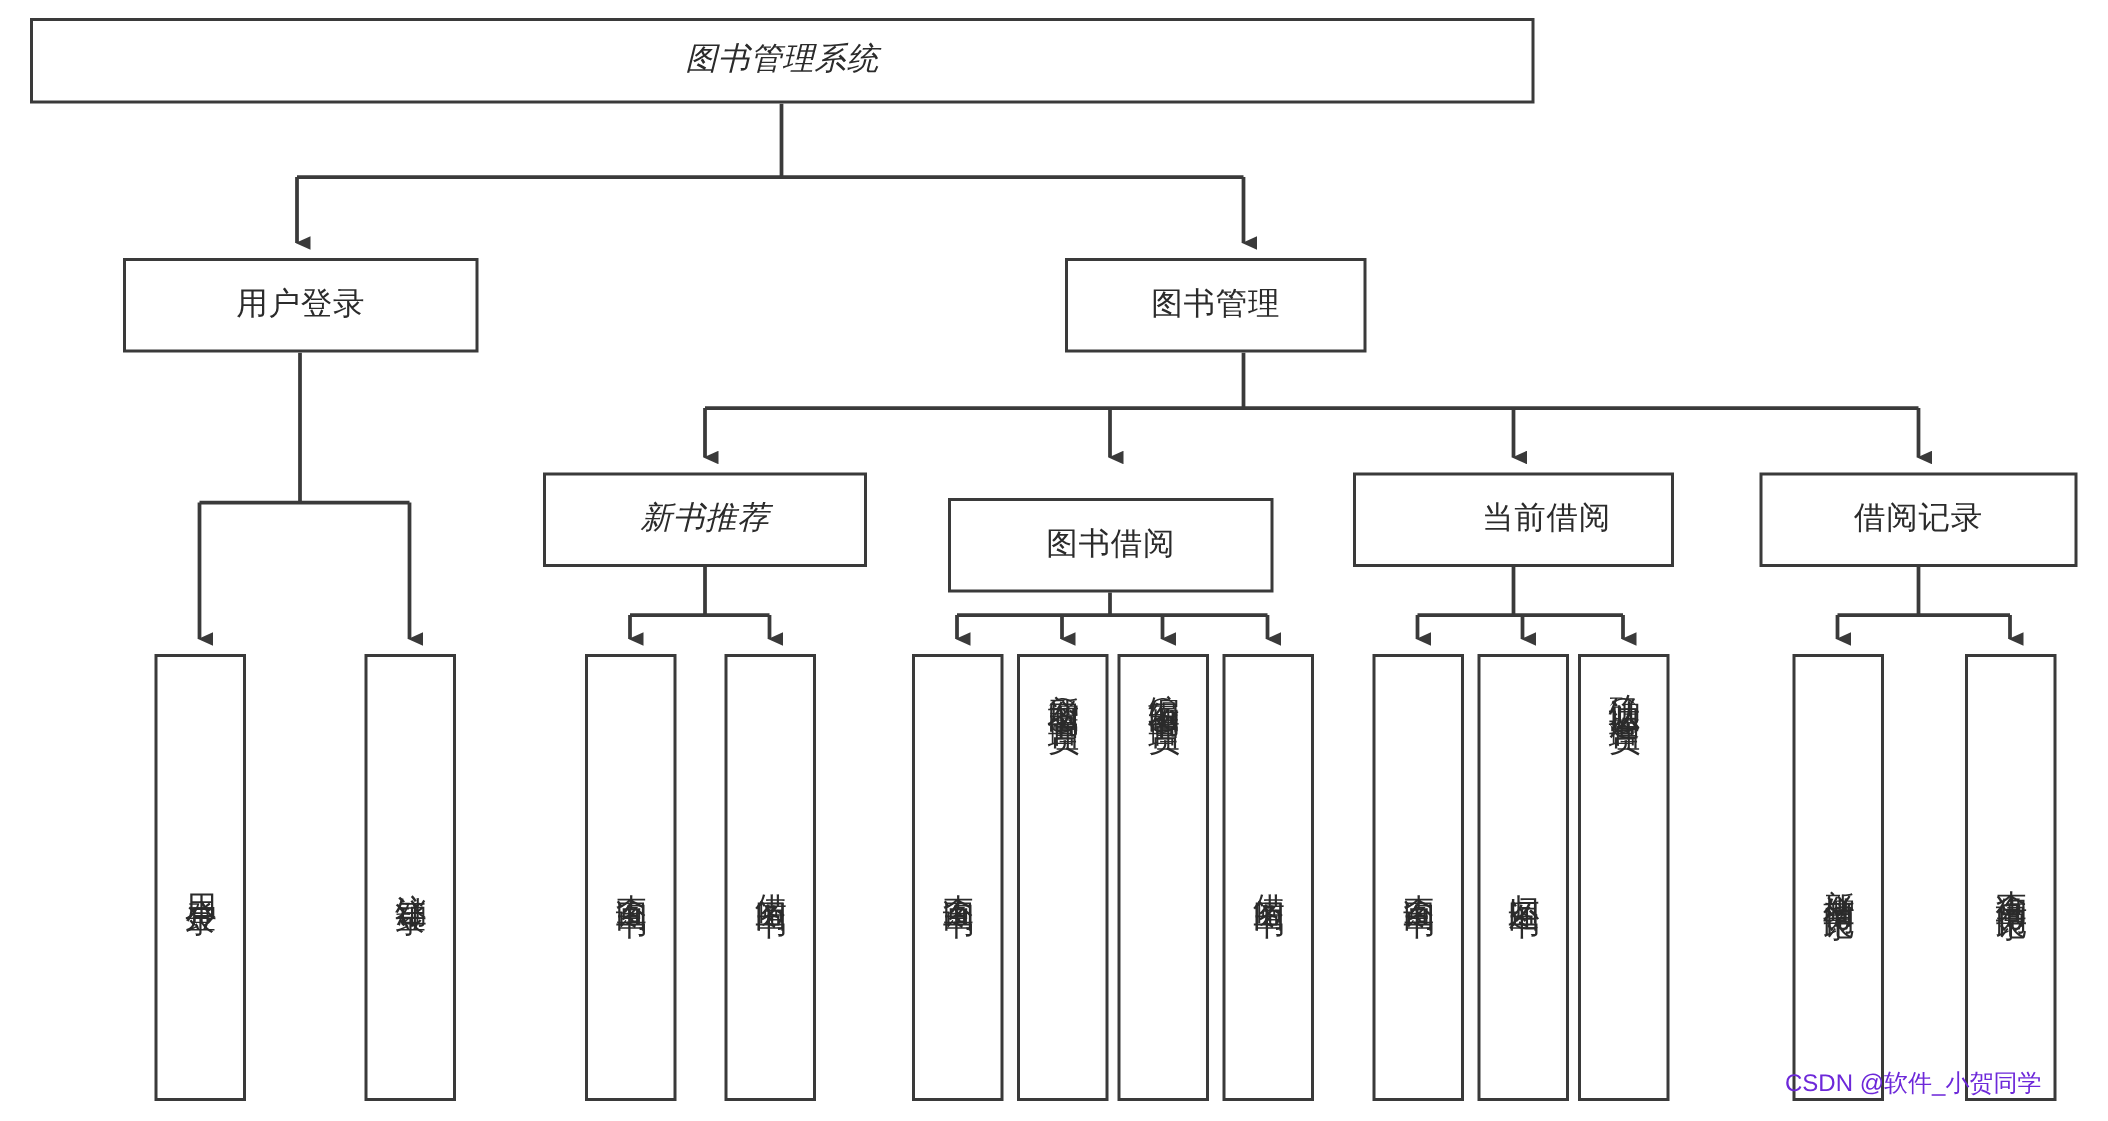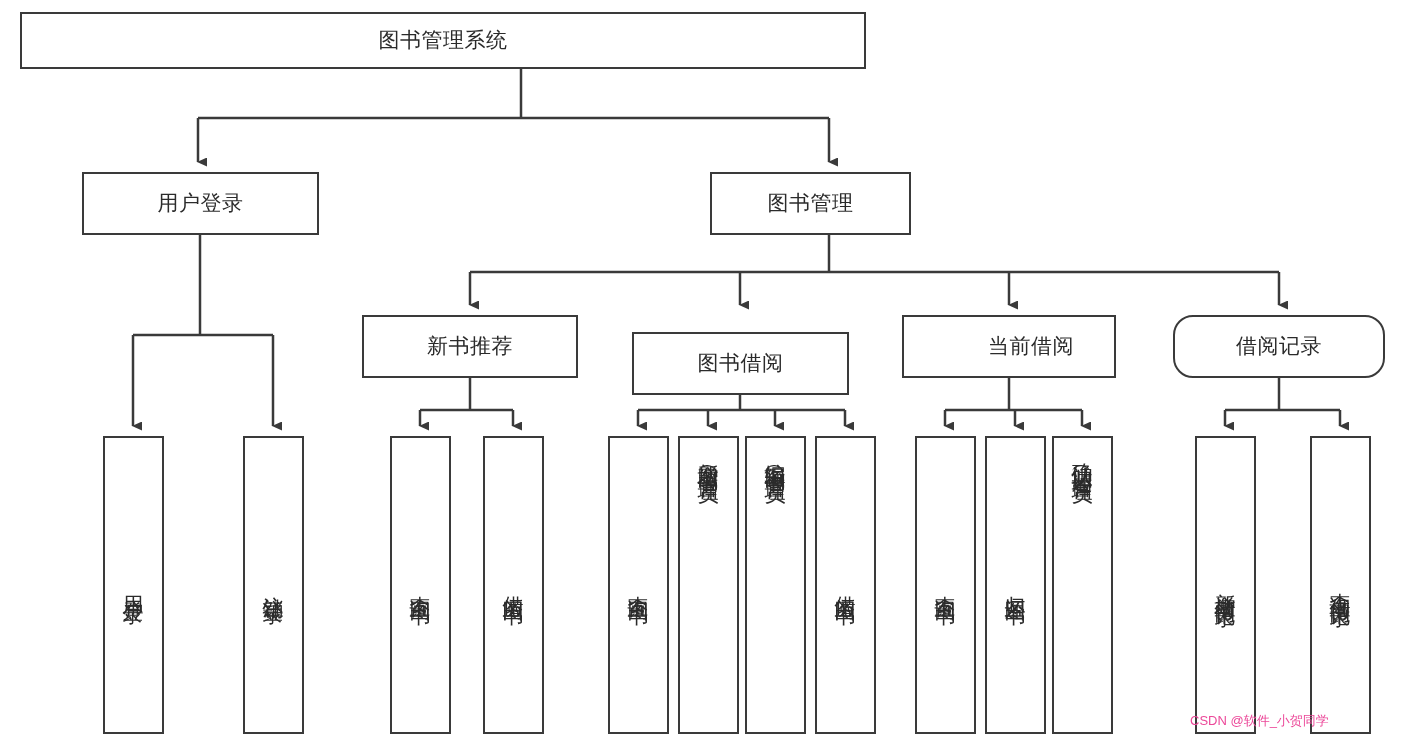--- a/index.html
+++ b/index.html
@@ -55,22 +55,22 @@
     line-height: 1;
   }
   .node-box.vertical.centered {
     align-items: center;
     padding-top: 0;
   }
   .watermark {
     position: absolute;
     left: 1190px;
     top: 712px;
-    font-size: 13px;
-    color: #ec4899;
+    font-size: 16px;
+    color: #6d28d9;
     white-space: nowrap;
     z-index: 9;
   }
 </style>
 </head>
 <body>
 
 <div id="diagram-root">
 
   <svg class="layer" viewBox="0 0 1405 747">
@@ -116,41 +116,41 @@
       <path d="M1015,410 L1015,426" marker-end="url(#arrowhead)"></path>
       <path d="M1082,410 L1082,426" marker-end="url(#arrowhead)"></path>
 
       <path d="M1279,378 L1279,410"></path>
       <path d="M1225,410 L1340,410"></path>
       <path d="M1225,410 L1225,426" marker-end="url(#arrowhead)"></path>
       <path d="M1340,410 L1340,426" marker-end="url(#arrowhead)"></path>
     </g>
   </svg>
 
-  <div class="node-box" style="left:20px; top:12px; width:846px; height:57px;">
+  <div class="node-box" style="left:20px; top:12px; width:1003px; height:57px;font-style:italic;">
     <span class="node-label">图书管理系统</span>
   </div>
 
   <div class="node-box" style="left:82px; top:172px; width:237px; height:63px;">
     <span class="node-label">用户登录</span>
   </div>
   <div class="node-box" style="left:710px; top:172px; width:201px; height:63px;">
     <span class="node-label">图书管理</span>
   </div>
 
-  <div class="node-box" style="left:362px; top:315px; width:216px; height:63px;">
+  <div class="node-box" style="left:362px; top:315px; width:216px; height:63px;font-style:italic;">
     <span class="node-label">新书推荐</span>
   </div>
   <div class="node-box" style="left:632px; top:332px; width:217px; height:63px;">
     <span class="node-label">图书借阅</span>
   </div>
   <div class="node-box" style="left:902px; top:315px; width:214px; height:63px;padding-left:44px;">
     <span class="node-label">当前借阅</span>
   </div>
-  <div class="node-box" style="left:1173px; top:315px; width:212px; height:63px;border-radius:20px;">
+  <div class="node-box" style="left:1173px; top:315px; width:212px; height:63px;">
     <span class="node-label">借阅记录</span>
   </div>
 
   <div class="node-box vertical centered" style="left:103px; top:436px; width:61px; height:298px;">
     <span class="node-label">用户登录</span>
   </div>
   <div class="node-box vertical centered" style="left:243px; top:436px; width:61px; height:298px;">
     <span class="node-label">注销登录</span>
   </div>
   <div class="node-box vertical centered" style="left:390px; top:436px; width:61px; height:298px;">

